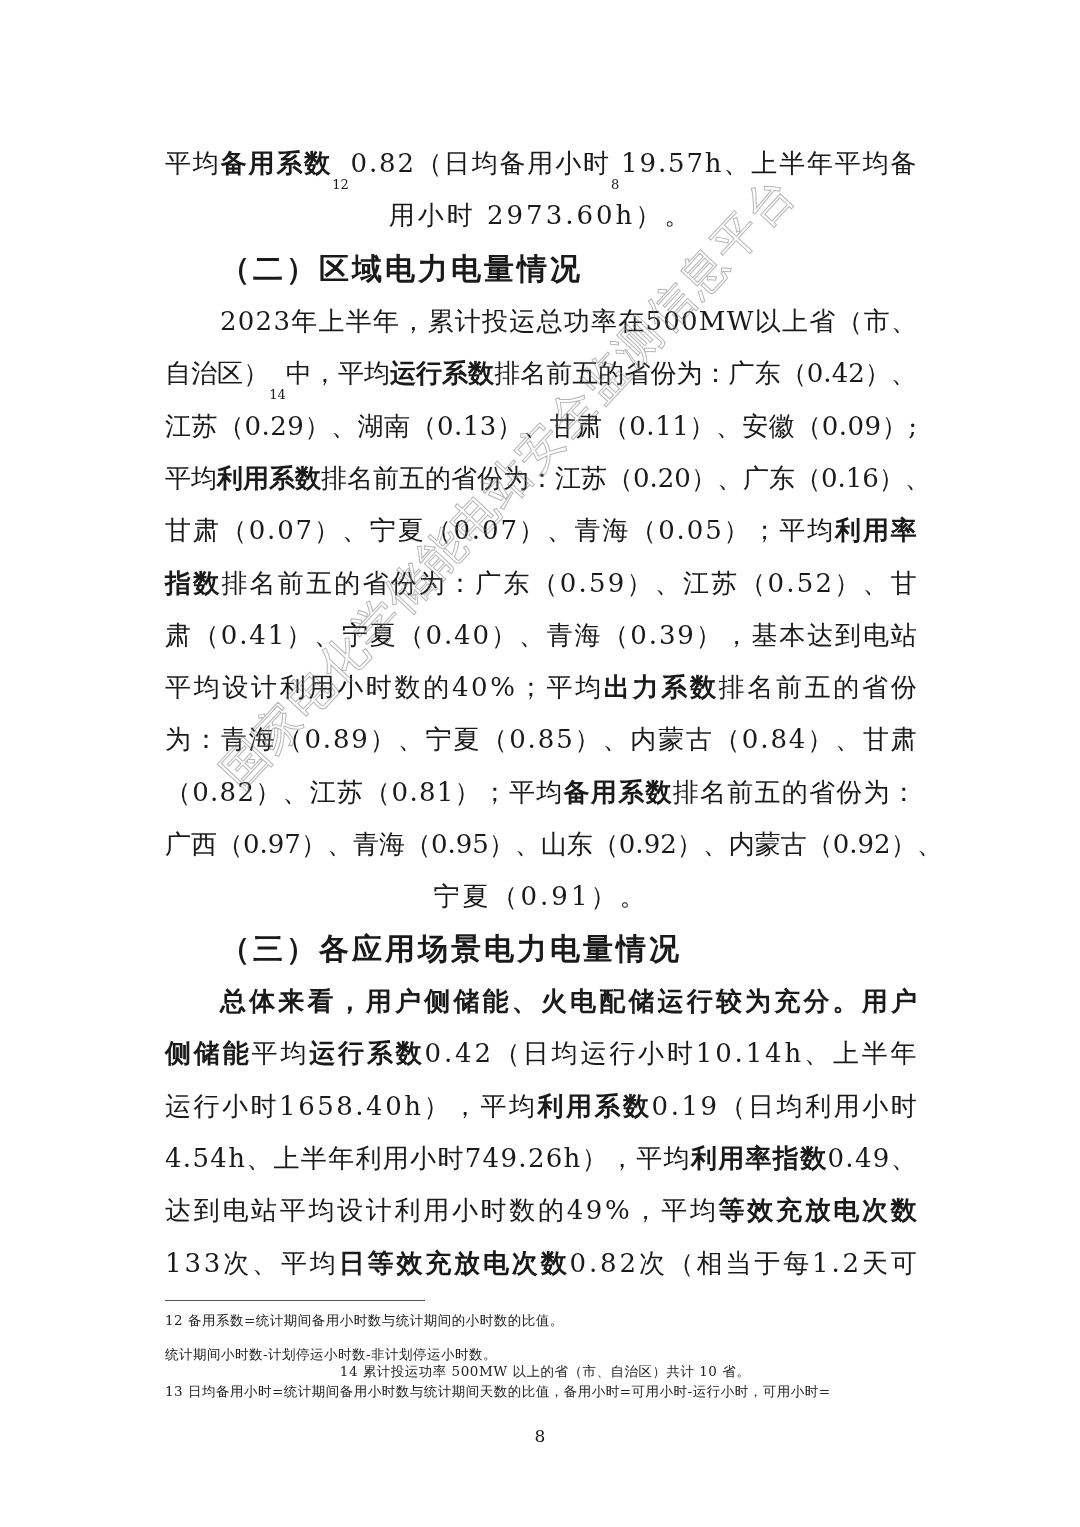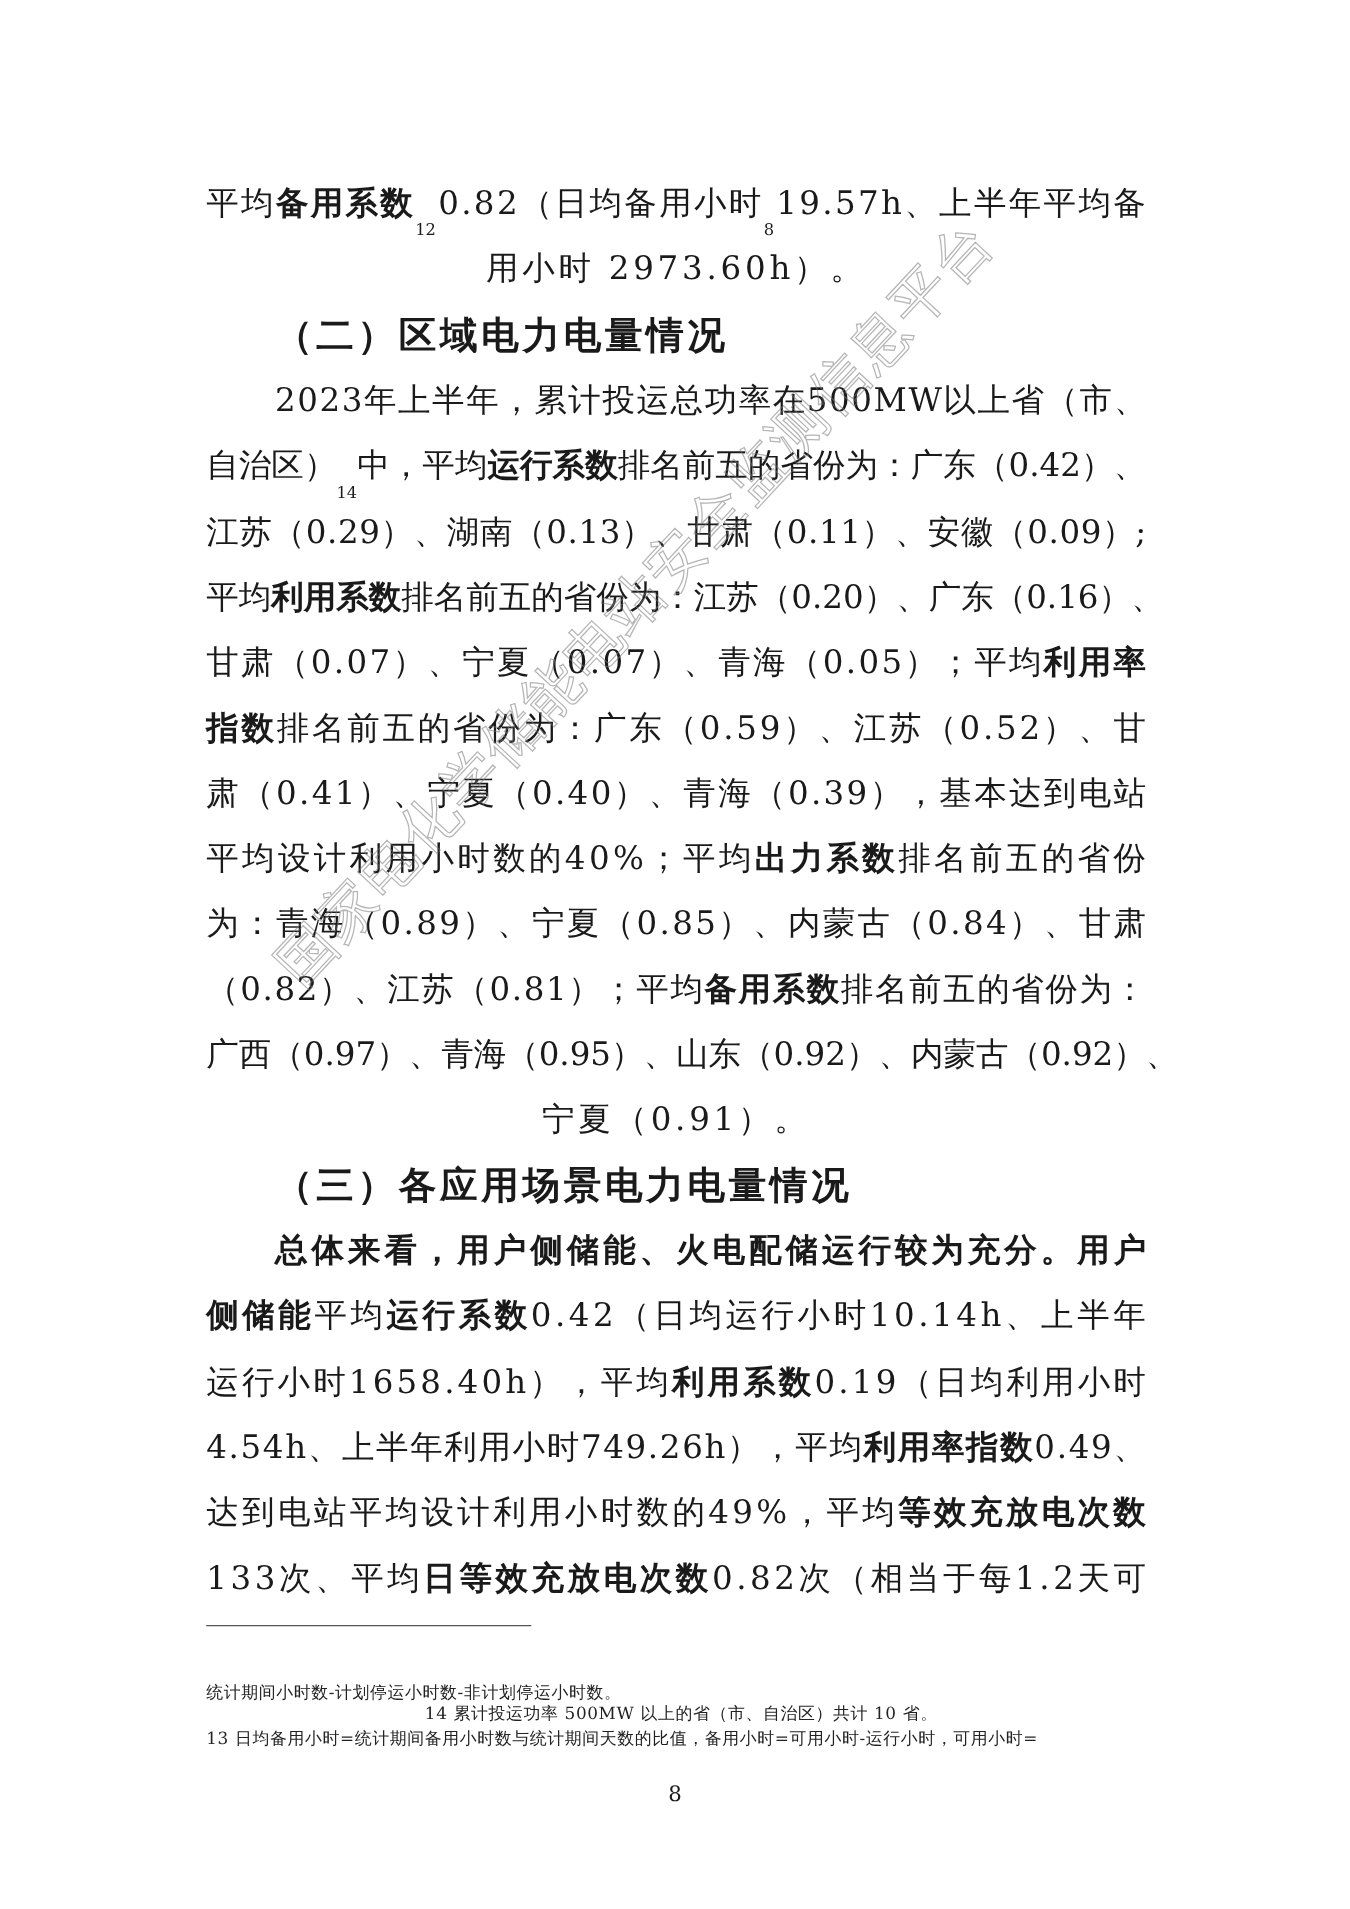--- a/index.html
+++ b/index.html
@@ -632,20 +632,21 @@
         <span>每</span>
         <span>1</span>
         <span>.</span>
         <span>2</span>
         <span>天</span>
         <span>可</span>
       </div>
     </div>
 
   <div class="footnote-rule"></div>
+  <div class="footnote" style="top:1312px;">12 备用系数=统计期间备用小时数与统计期间的小时数的比值。</div>
   <div class="footnote" style="top:1383px;">13 日均备用小时=统计期间备用小时数与统计期间天数的比值，备用小时=可用小时-运行小时，可用小时=</div>
   <div class="footnote" style="top:1346px;">统计期间小时数-计划停运小时数-非计划停运小时数。</div>
   <div class="footnote" style="top:1363px;text-align:center;">14 累计投运功率 500MW 以上的省（市、自治区）共计 10 省。</div>
 
   <div class="page-number">8</div>
 
   <div class="watermark">国家电化学储能电站安全监测信息平台</div>
 </div>
 
 </body></html>

